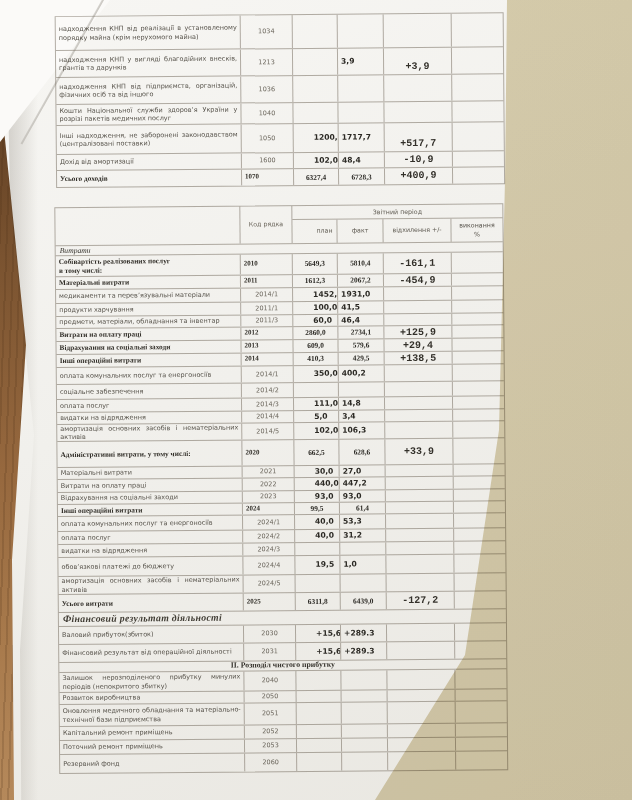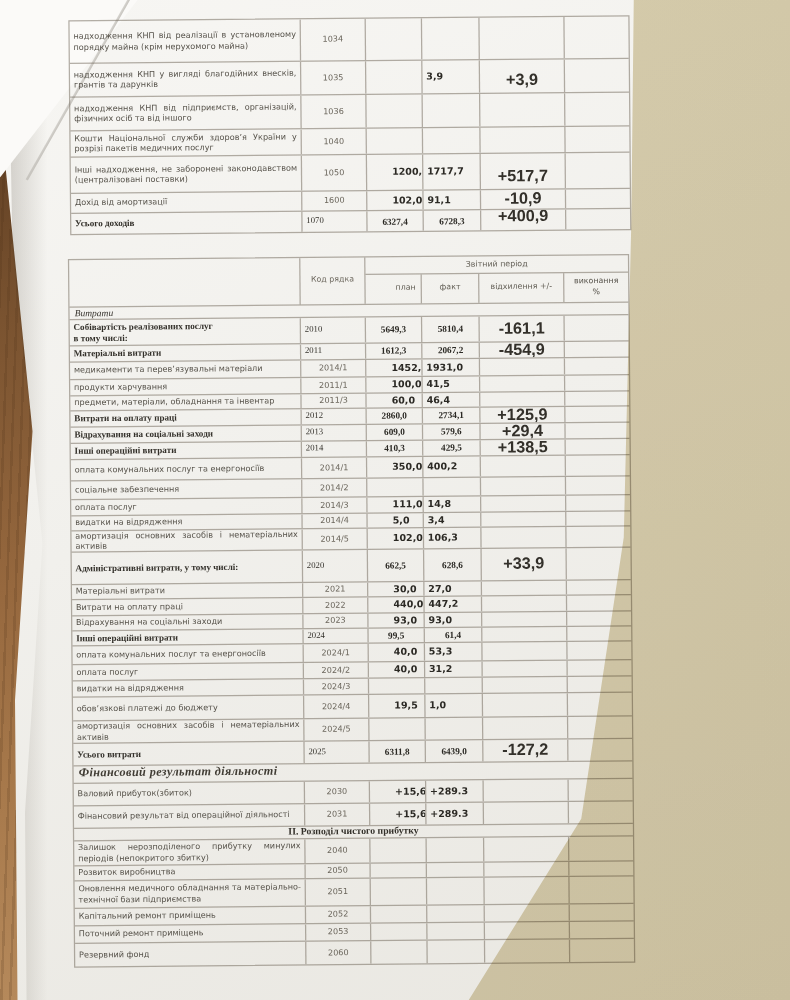--- a/index.html
+++ b/index.html
@@ -54,27 +54,27 @@
   .cell:last-child{ border-right:none; }
   .c-label{ width:185px; padding:1px 3px; text-align:justify; }
   .c-code { width:52px;  justify-content:center; color:#6b665c; }
   .c-plan { width:45px;  padding-left:20px; }
   .c-fact { width:46px;  padding-left:3px; }
   .c-dev  { width:68px;  justify-content:center; }
   .c-exec { width:51px;  justify-content:center; }
   .c-span { width:447px; padding:0 4px; }
 
   .c-plan,.c-fact{ font-weight:bold; font-size:7.6px; color:var(--ink-num); }
-  .c-dev{ font-family:Liberation Sans, sans-serif; font-weight:bold; font-size:13px; color:var(--ink-bold); }
+  .c-dev{ font-family:Liberation Mono, monospace; font-weight:bold; font-size:10px; color:var(--ink-bold); }
 
   .bold .c-label,.total .c-label{
     font-family:"Liberation Serif", serif; font-weight:bold; font-size:7.3px;
     color:var(--ink-bold); text-align:left;
   }
-  .bold .c-code,.total .c-code{ font-family:"Liberation Serif", serif; font-weight:normal; font-size:7px; justify-content:flex-start; padding-left:3px; color:var(--ink-bold); }
+  .bold .c-code,.total .c-code{ font-family:"Liberation Serif", serif; font-weight:bold; font-size:7px; justify-content:flex-start; padding-left:3px; color:var(--ink-bold); }
   .bold .c-plan,.bold .c-fact,.total .c-plan,.total .c-fact{
     font-family:"Liberation Serif", serif; font-size:7.4px; justify-content:center; padding-left:0;
   }
   .total .c-plan,.total .c-fact,.total .c-dev{ align-items:flex-end; padding-bottom:2px; }
   .dev-low .c-dev{ align-items:flex-end; padding-bottom:1px; }
 
   .section-italic .c-span{ font-family:"Liberation Serif", serif; font-style:italic; font-size:7.6px; color:var(--ink-bold); }
   .section-bolditalic .c-span{ font-family:"Liberation Serif", serif; font-style:italic; font-weight:bold; font-size:9.8px; letter-spacing:.3px; color:#413d35; }
   .section-center .c-span{ font-family:"Liberation Serif", serif; font-weight:bold; font-size:7.8px; justify-content:center; color:var(--ink-bold); }
 
@@ -107,21 +107,21 @@
         <div class="trow plain" style="height: 34px;">
           <div class="cell c-label">надходження КНП від реалізації в установленому порядку майна (крім нерухомого майна)</div>
           <div class="cell c-code">1034</div>
           <div class="cell c-plan"></div>
           <div class="cell c-fact"></div>
           <div class="cell c-dev"></div>
           <div class="cell c-exec"></div>
         </div>
         <div class="trow plain dev-low" style="height: 27px;">
           <div class="cell c-label">надходження КНП у вигляді благодійних внесків, грантів та дарунків</div>
-          <div class="cell c-code">1035</div>
+          <div class="cell c-code">1213</div>
           <div class="cell c-plan"></div>
           <div class="cell c-fact">3,9</div>
           <div class="cell c-dev">+3,9</div>
           <div class="cell c-exec"></div>
         </div>
         <div class="trow plain" style="height: 27px;">
           <div class="cell c-label">надходження КНП від підприємств, організацій, фізичних осіб та від іншого</div>
           <div class="cell c-code">1036</div>
           <div class="cell c-plan"></div>
           <div class="cell c-fact"></div>
@@ -141,21 +141,21 @@
           <div class="cell c-code">1050</div>
           <div class="cell c-plan">1200,0</div>
           <div class="cell c-fact">1717,7</div>
           <div class="cell c-dev">+517,7</div>
           <div class="cell c-exec"></div>
         </div>
         <div class="trow plain" style="height: 16px;">
           <div class="cell c-label">Дохід від амортизації</div>
           <div class="cell c-code">1600</div>
           <div class="cell c-plan">102,0</div>
-          <div class="cell c-fact">91,1</div>
+          <div class="cell c-fact">48,4</div>
           <div class="cell c-dev">-10,9</div>
           <div class="cell c-exec"></div>
         </div>
         <div class="trow total" style="height: 16px;">
           <div class="cell c-label">Усього доходів</div>
           <div class="cell c-code">1070</div>
           <div class="cell c-plan">6327,4</div>
           <div class="cell c-fact">6728,3</div>
           <div class="cell c-dev">+400,9</div>
           <div class="cell c-exec"></div>

